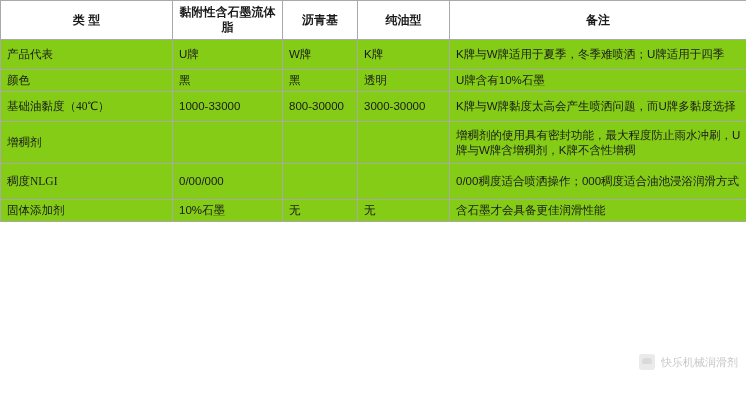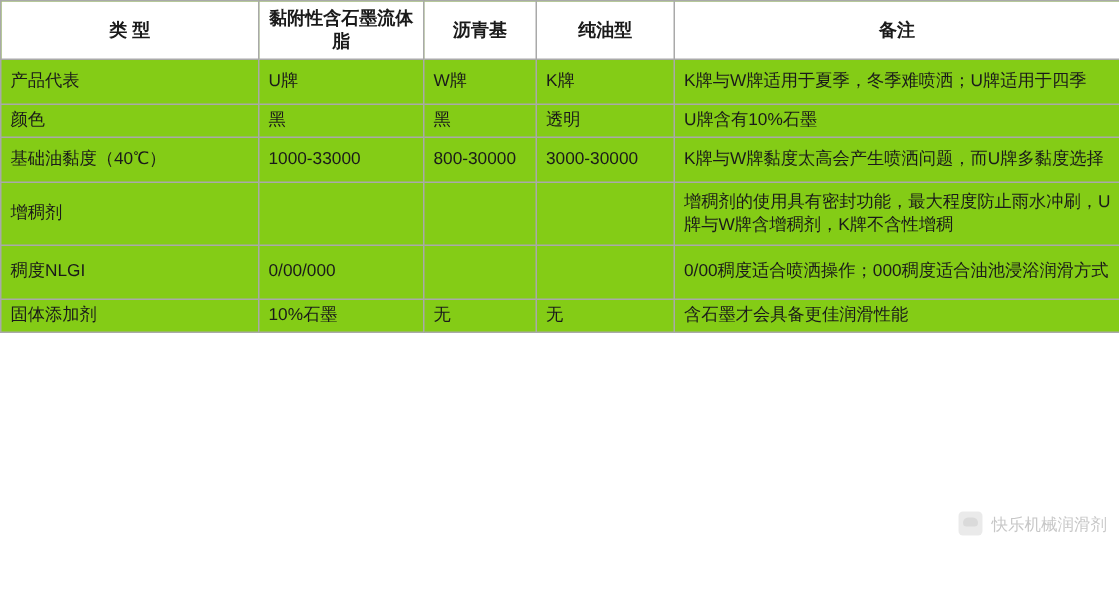--- a/index.html
+++ b/index.html
@@ -45,20 +45,21 @@
   table.spec thead th {
     text-align: center;
     font-weight: bold;
     background: #fff;
     font-size: 12px;
     padding: 4px 3px;
   }
   table.spec td.lbl {
     text-align: left;
     padding-left: 6px;
+    font-family: Liberation Serif, serif;
   }
   table.spec td.val {
     text-align: left;
     padding-left: 6px;
     font-family: "Liberation Sans", sans-serif;
     margin-left: 12px;
   }
   table.spec td.note {
     text-align: left;
     padding-left: 6px;
@@ -85,21 +86,21 @@
     font-weight: bold;
     color: #111;
     letter-spacing: 0.5px;
     white-space: nowrap;
   }
 
   
   #watermark {
     position: absolute;
     right: 8px;
-    bottom: 43px;
+    bottom: 30px;
     z-index: 6;
     display: flex;
     align-items: center;
     gap: 6px;
     opacity: 0.55;
   }
   #watermark .wm-logo {
     width: 16px;
     height: 16px;
     border-radius: 3px;

